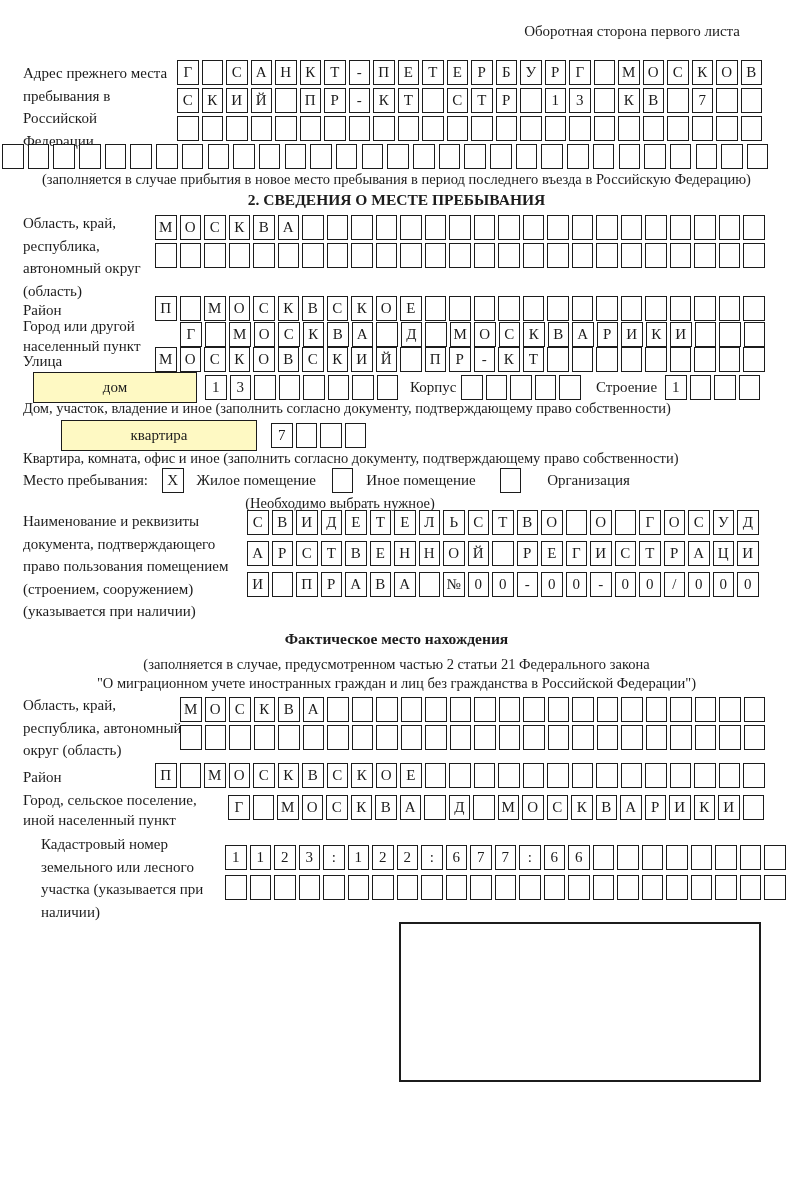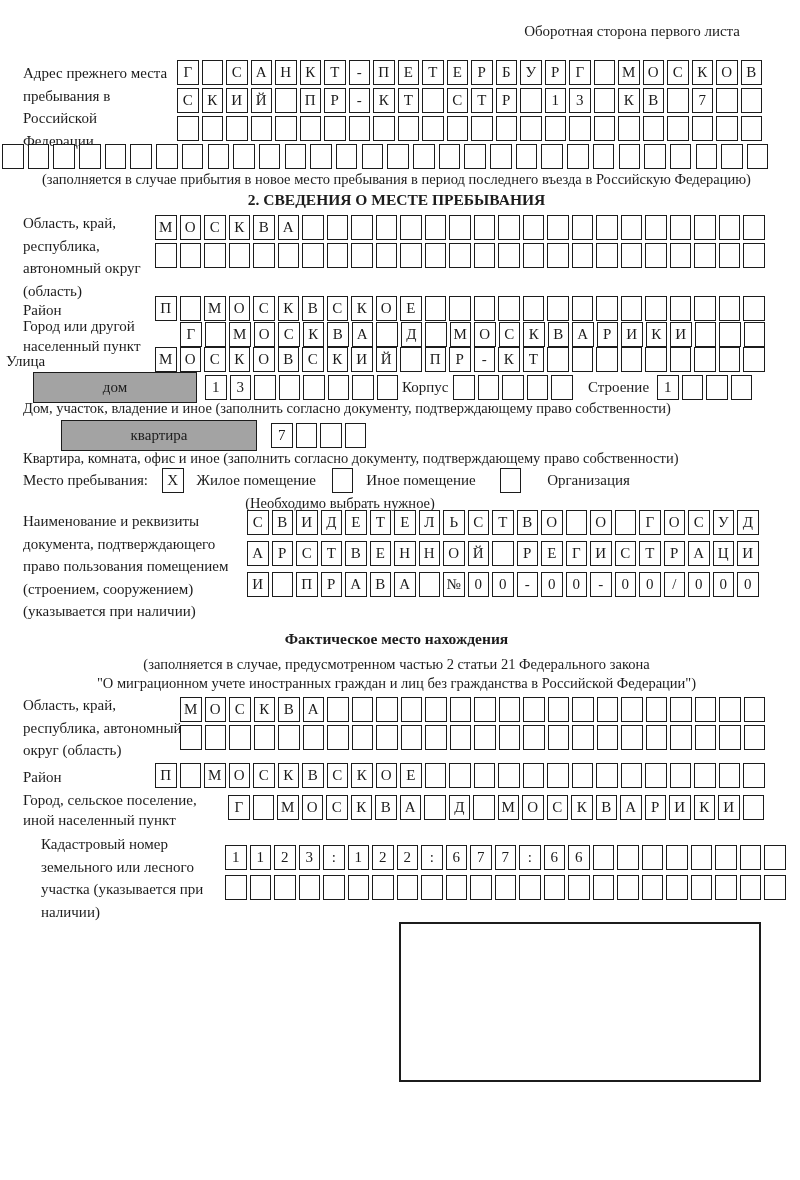--- a/index.html
+++ b/index.html
@@ -19,21 +19,21 @@
   .cell{
     box-sizing:border-box; flex:0 0 21.5px; width:21.5px; height:25px;
     border:1.6px solid var(--ink);
     display:flex; align-items:center; justify-content:center;
     font-size:15px; line-height:1; background:#fff;
   }
   .cell--inline{ display:inline-flex; vertical-align:middle; }
   .row-wide{ gap:4.2px; }
   .bigbox{
     box-sizing:border-box; height:31px; border:1.6px solid var(--ink);
-    display:flex; align-items:center; justify-content:center; background:#a3a3a3;
+    display:flex; align-items:center; justify-content:center; background:#fef9c3;
   }
   .inline-row{ display:flex; align-items:center; }
   .stamp{
     box-sizing:border-box; border:2px solid var(--ink); background:#fff;
   }
 </style>
 </head>
 <body>
 
 <div id="page">
@@ -261,21 +261,21 @@
       <span class="cell">А</span>
       <span class="cell">Р</span>
       <span class="cell">И</span>
       <span class="cell">К</span>
       <span class="cell">И</span>
       <span class="cell"></span>
       <span class="cell"></span>
       <span class="cell"></span>
     </div>
 
-  <div class="abs lbl" style="left:6px; top:350px;">Улица</div>
+  <div class="abs lbl" style="left:23px; top:350px;">Улица</div>
   <div class="abs boxrow" style="left:155px; top:347px;">
       <span class="cell">М</span>
       <span class="cell">О</span>
       <span class="cell">С</span>
       <span class="cell">К</span>
       <span class="cell">О</span>
       <span class="cell">В</span>
       <span class="cell">С</span>
       <span class="cell">К</span>
       <span class="cell">И</span>
@@ -302,21 +302,21 @@
     <div class="boxrow" style="margin-left:8px;">
         <span class="cell">1</span>
         <span class="cell">3</span>
         <span class="cell"></span>
         <span class="cell"></span>
         <span class="cell"></span>
         <span class="cell"></span>
         <span class="cell"></span>
         <span class="cell"></span>
       </div>
-    <div style="margin-left:4px;text-align:right;">Корпус</div>
+    <div style="margin-left:12px;text-align:right;">Корпус</div>
     <div class="boxrow" style="margin-left:5px;">
         <span class="cell"></span>
         <span class="cell"></span>
         <span class="cell"></span>
         <span class="cell"></span>
         <span class="cell"></span>
       </div>
     <div style="margin-left:15px;">Строение</div>
     <div class="boxrow" style="margin-left:8px;">
         <span class="cell">1</span>

